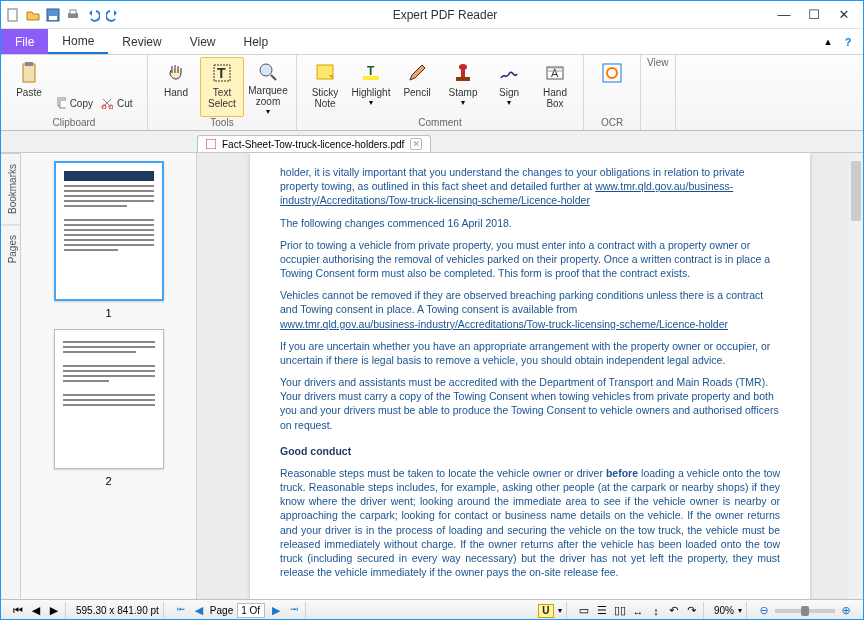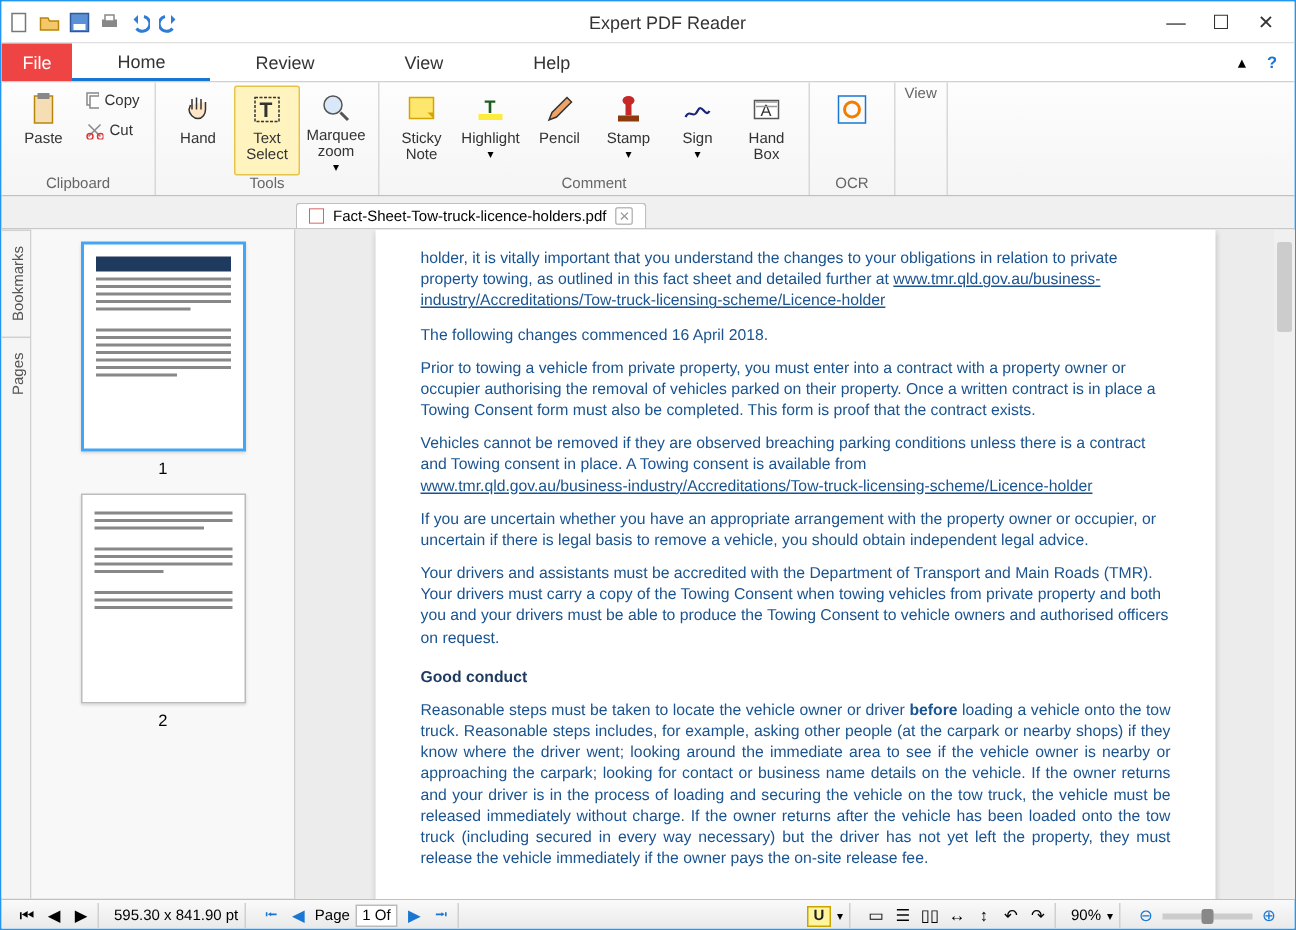--- a/index.html
+++ b/index.html
@@ -4,35 +4,35 @@
 <style>
 * { box-sizing: border-box; margin: 0; padding: 0; }
 body { font-family: "Segoe UI", Tahoma, sans-serif; font-size: 11px; background: #fff; width: 864px; height: 620px; overflow: hidden; border: 1px solid #2196f3; }
 .titlebar { height: 28px; background: #fff; display: flex; align-items: center; padding: 0 4px; border-bottom: 1px solid #e0e0e0; }
 .titlebar .qat { display: flex; gap: 4px; align-items: center; }
 .titlebar .qat .qicon { width: 16px; height: 16px; display: inline-flex; align-items: center; justify-content: center; }
 .titlebar .title { flex: 1; text-align: center; font-size: 12px; color: #333; }
 .titlebar .wincontrols { display: flex; gap: 0; }
 .titlebar .wincontrols .wc { width: 30px; height: 20px; display: inline-flex; align-items: center; justify-content: center; color: #333; font-size: 13px; }
 .menubar { height: 26px; background: #fff; display: flex; align-items: stretch; border-bottom: 1px solid #d0d0d0; }
-.menubar .file { background: #ef4444; color: #fff; padding: 0 14px; display: flex; align-items: center; font-size: 12px; }
-.menubar .tab { padding: 0 30px; display: flex; align-items: center; color: #333; font-size: 12px; }
+.menubar .file { background: #8b5cf6; color: #fff; padding: 0 14px; display: flex; align-items: center; font-size: 12px; }
+.menubar .tab { padding: 0 14px; display: flex; align-items: center; color: #333; font-size: 12px; }
 .menubar .tab.active { border-bottom: 2px solid #1976d2; }
 .menubar .right { margin-left: auto; display: flex; align-items: center; padding-right: 8px; gap: 6px; }
 .ribbon { height: 76px; background: linear-gradient(#fdfdfd,#f5f5f5); border-bottom: 1px solid #c0c0c0; display: flex; }
 .ribbon .group { border-right: 1px solid #d8d8d8; padding: 2px 6px; display: flex; flex-direction: column; }
 .ribbon .group .items { display: flex; gap: 2px; flex: 1; align-items: flex-start; }
 .ribbon .group .label { text-align: center; font-size: 10px; color: #666; padding-bottom: 11px; }
 .rbtn { display: flex; flex-direction: column; align-items: center; justify-content: flex-start; width: 44px; padding: 3px 2px; border: 1px solid transparent; border-radius: 2px; cursor: pointer; }
 .rbtn.small { width: 44px; flex-direction: row; gap: 4px; justify-content: flex-start; height: 20px; padding: 1px 3px; }
 .rbtn.big .ic { width: 24px; height: 24px; display: flex; align-items: center; justify-content: center; margin-bottom: 2px; }
 .rbtn .lbl { font-size: 10px; color: #333; text-align: center; line-height: 11px; }
 .rbtn.selected { background: #fff3c0; border-color: #e6c44a; }
 .rbtn.big { height: 60px; }
-.vcol { display: flex; flex-direction: column; gap: 0; }
+.vcol { display: flex; flex-direction: row; gap: 0; margin-top: 36px; }
 .doc-tabs { height: 22px; background: #f0f0f0; display: flex; align-items: flex-end; padding-left: 196px; border-bottom: 1px solid #c8c8c8; }
 .doc-tab { background: #fff; border: 1px solid #c0c0c0; border-bottom: none; padding: 2px 8px; font-size: 10px; display: flex; align-items: center; gap: 6px; border-radius: 3px 3px 0 0; }
 .doc-tab .x { color: #999; border: 1px solid #bbb; width: 12px; height: 12px; display: inline-flex; align-items: center; justify-content: center; font-size: 9px; border-radius: 2px; }
 .workspace { display: flex; height: 446px; background: #f5f5f5; }
 .sidetabs { width: 20px; background: #f5f5f5; border-right: 1px solid #d0d0d0; display: flex; flex-direction: column; }
 .sidetabs .stab { writing-mode: vertical-lr; transform: rotate(180deg); text-align: center; padding: 10px 2px; font-size: 10px; color: #555; border-bottom: 1px solid #d0d0d0; cursor: pointer; }
 .thumbpanel { width: 176px; background: #f8f8f8; border-right: 1px solid #d0d0d0; padding: 8px; overflow: auto; }
 .thumb { border: 1px solid #bbb; background: #fff; width: 110px; height: 140px; margin: 0 auto 6px; box-shadow: 0 1px 2px rgba(0,0,0,.15); position: relative; padding: 8px; }
 .thumb.active { border: 2px solid #42a5f5; }
 .thumb .hdr { height: 10px; background: #1e3a5f; margin-bottom: 4px; }

